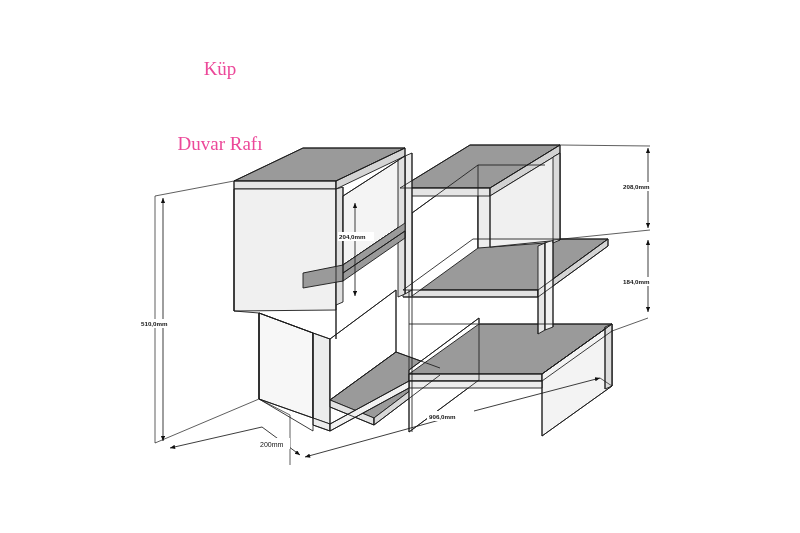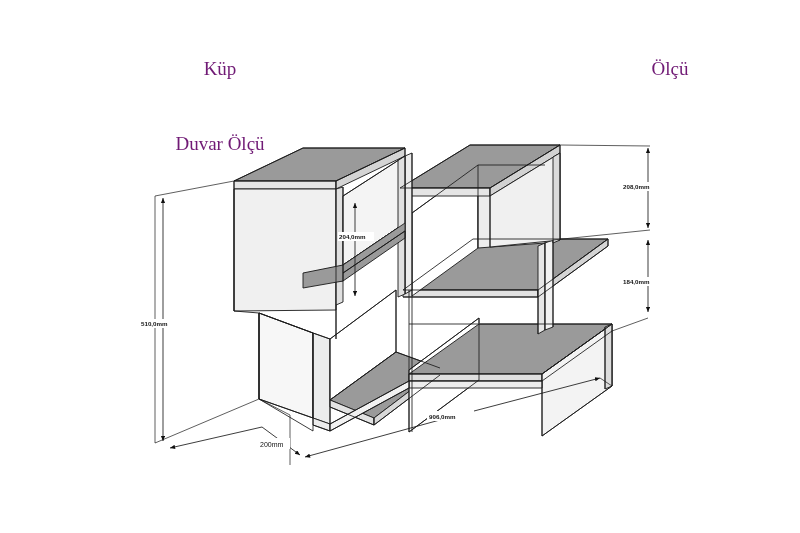--- a/index.html
+++ b/index.html
@@ -21,21 +21,21 @@
     top: 0;
     width: 800px;
     height: 533px;
     background: #ffffff;
   }
   .title-block {
     position: absolute;
     top: 6px;
     font-family: "Liberation Serif", serif;
     font-size: 19px;
-    color: #701a75;
+    color: #ec4899;
     line-height: 1.32;
     text-align: center;
     white-space: pre;
   }
   #title-left  { left: 110px; width: 220px; }
   #title-right { left: 560px; width: 220px; }
   .title-line-1 { display: block; }
   .title-line-2 { display: block; }
   svg#drawing {
     position: absolute;
@@ -56,25 +56,24 @@
     fill: #101010;
   }
 </style>
 </head>
 <body>
 
 <div id="sheet">
 
   <div class="title-block" id="title-left">
     <span class="title-line-1">Küp</span>
-    <span class="title-line-2">Duvar Ölçü</span>
+    <span class="title-line-2">Duvar Rafı</span>
   </div>
 
   <div class="title-block" id="title-right">
-    <span class="title-line-1">Ölçü</span>
   </div>
 
   <svg id="drawing" viewBox="0 0 800 533">
     <defs>
       <marker id="arrowEnd" markerWidth="7" markerHeight="7" refX="6" refY="2.5" orient="auto" markerUnits="strokeWidth">
         <path d="M0,0 L6,2.5 L0,5 z" fill="#101010"></path>
       </marker>
       <marker id="arrowStart" markerWidth="7" markerHeight="7" refX="0" refY="2.5" orient="auto" markerUnits="strokeWidth">
         <path d="M6,0 L0,2.5 L6,5 z" fill="#101010"></path>
       </marker>

